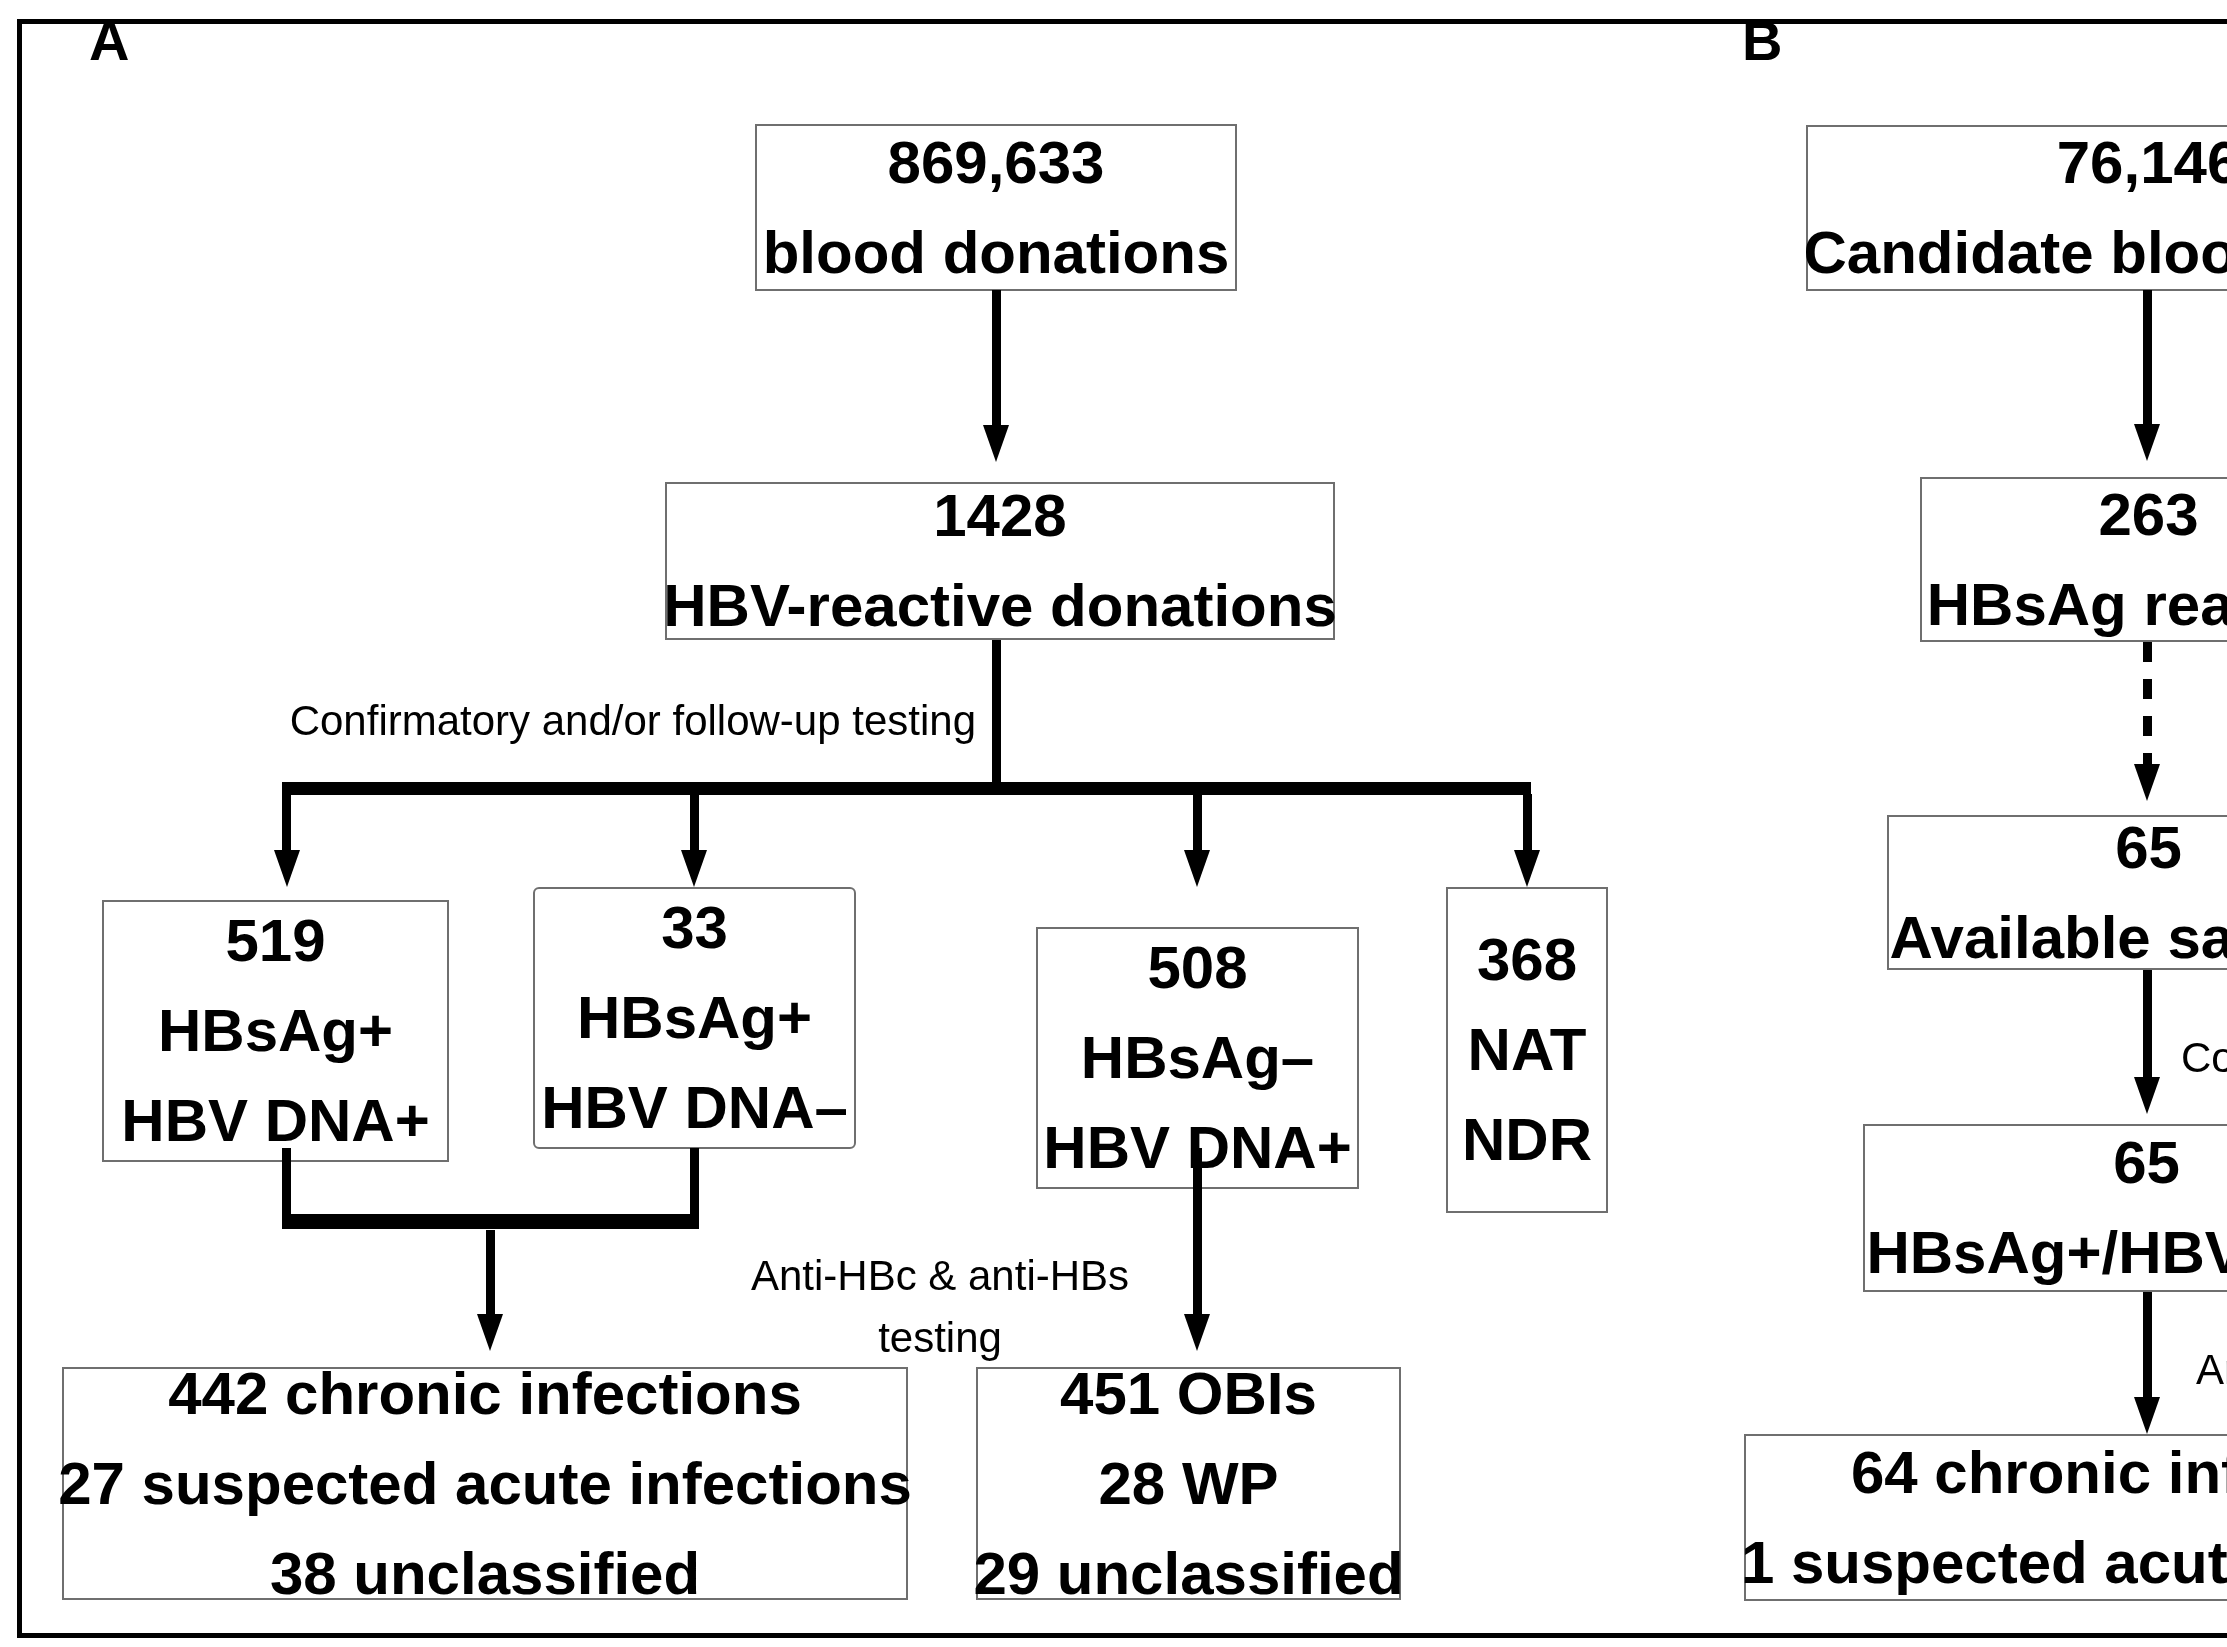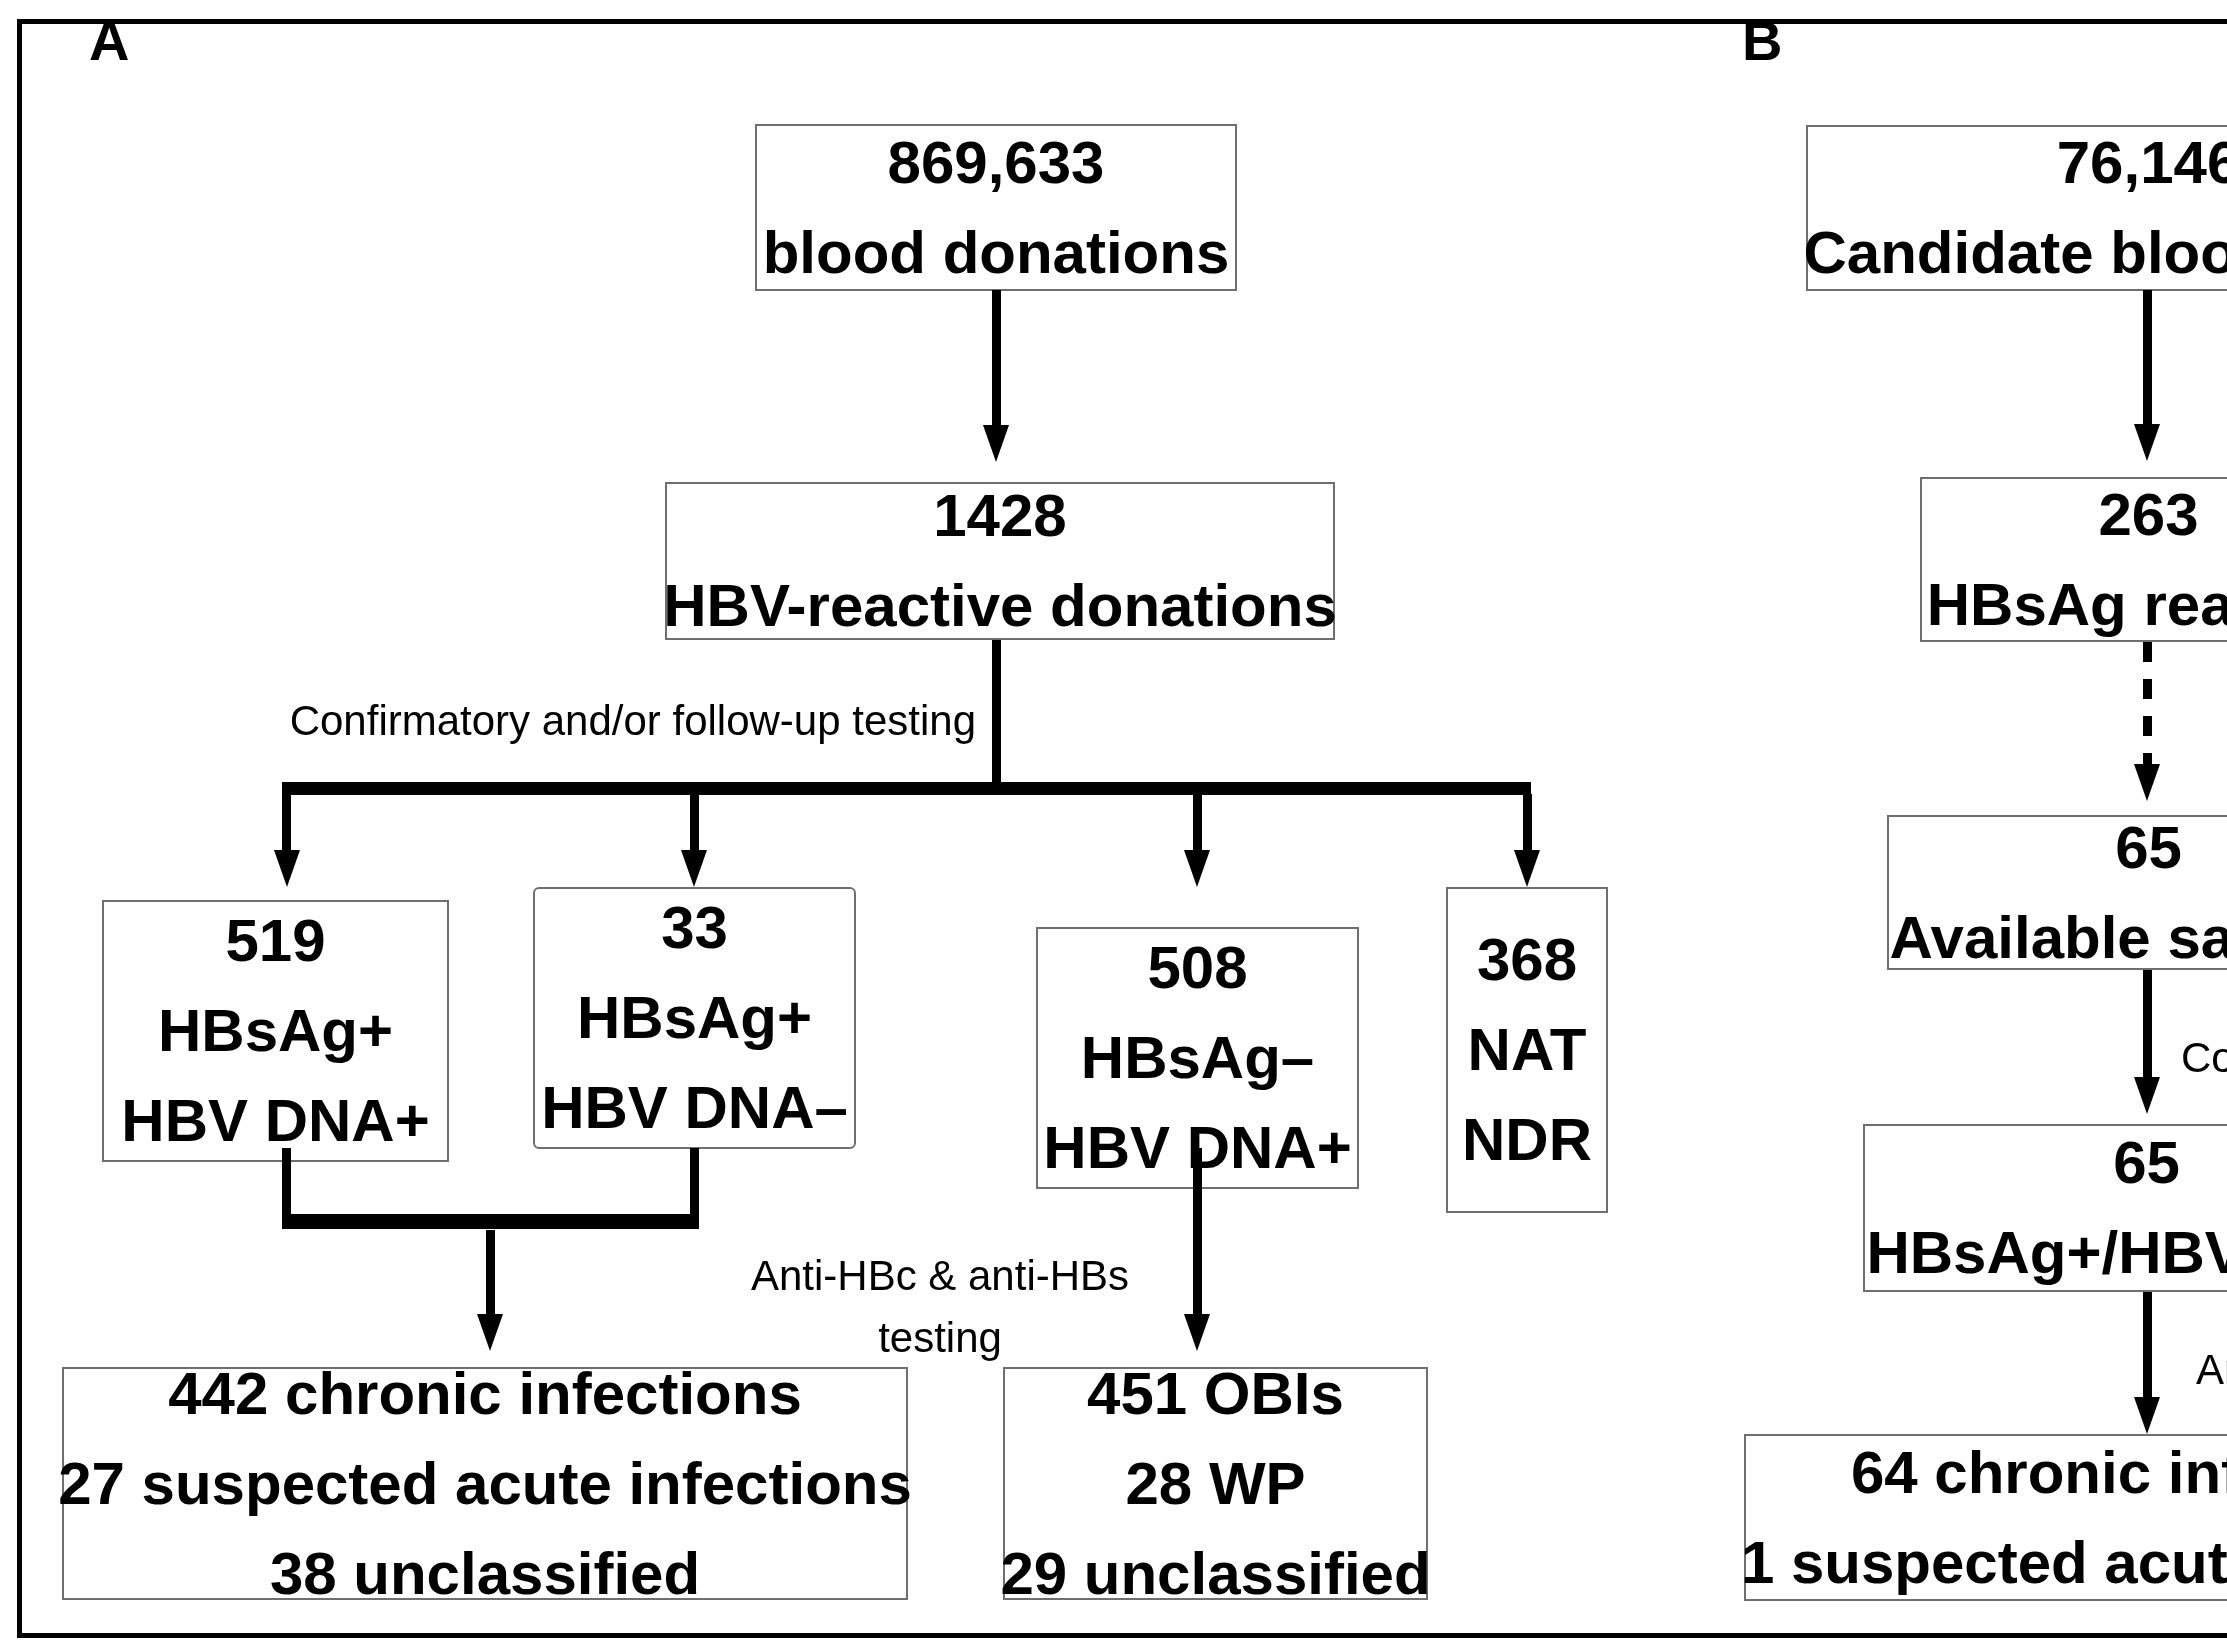--- a/index.html
+++ b/index.html
@@ -112,21 +112,21 @@
   <div class="lbl-block" style="left:704px;top:1245px;width:472px;">
     <div>Anti-HBc &amp; anti-HBs</div>
     <div>testing</div>
   </div>
 
   <div class="fbox" style="left:62px;top:1367px;width:846px;height:233px;">
     <span>442 chronic infections</span>
     <span>27 suspected acute infections</span>
     <span>38 unclassified</span>
   </div>
-  <div class="fbox" style="left:976px;top:1367px;width:425px;height:233px;margin-left:27px;">
+  <div class="fbox" style="left:976px;top:1367px;width:425px;height:233px;">
     <span>451 OBIs</span>
     <span>28 WP</span>
     <span>29 unclassified</span>
   </div>
 
   <div class="panel-letter" style="left:1742px;top:13.4px;">B</div>
 
   <div class="fbox" style="left:1806px;top:125px;width:685px;height:166px;">
     <span>76,146</span>
     <span>Candidate blood donors</span>

